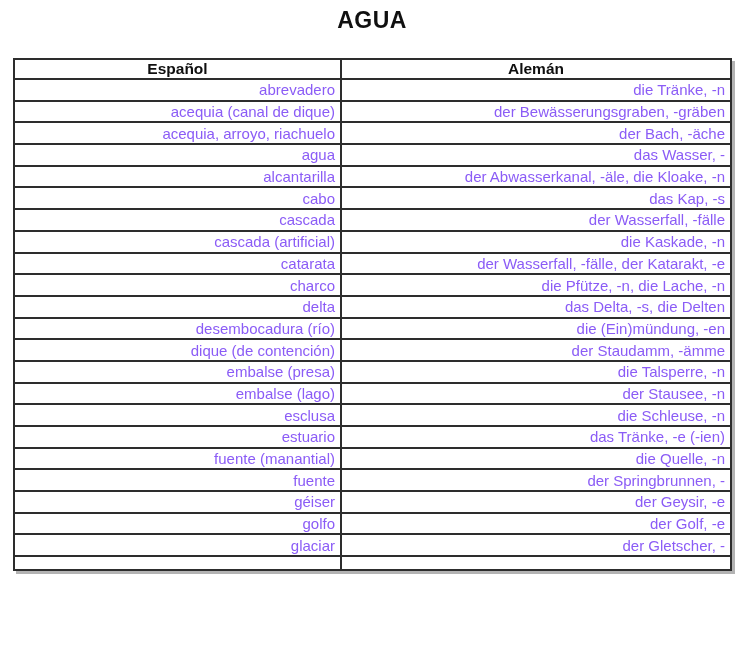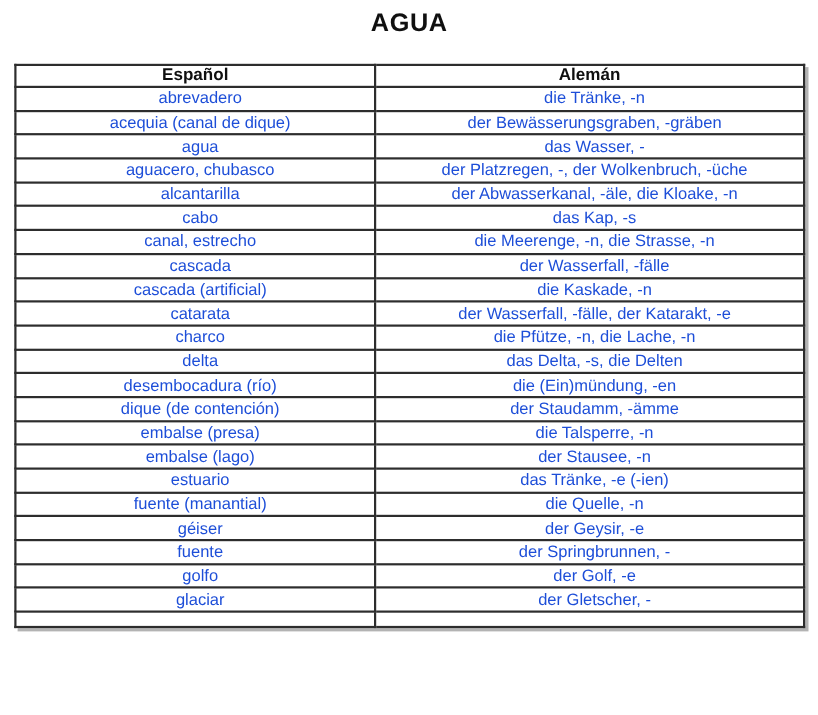--- a/index.html
+++ b/index.html
@@ -46,22 +46,22 @@
   }
   table.vocab th {
     height: 18px;
     font-size: 15.5px;
     font-weight: bold;
     text-align: center;
     color: #0f0f0f;
   }
   table.vocab td {
     height: 19.7px;
-    text-align: center;
-    color: #1d4ed8;
+    text-align: right;
+    color: #8b5cf6;
     padding-left: 14px;
   }
   table.vocab col.col-es { width: 327px; }
   table.vocab col.col-de { width: 390px; }
   table.vocab tr.partial-row td {
     height: 12px;
   }
 </style>
 </head>
 <body>
@@ -82,38 +82,34 @@
   <tbody>
       <tr>
         <td>abrevadero</td>
         <td>die Tränke, -n</td>
       </tr>
       <tr>
         <td>acequia (canal de dique)</td>
         <td>der Bewässerungsgraben, -gräben</td>
       </tr>
       <tr>
+        <td>acequia, arroyo, riachuelo</td>
+        <td>der Bach, -äche</td>
+      </tr>
+      <tr>
         <td>agua</td>
         <td>das Wasser, -</td>
-      </tr>
-      <tr>
-        <td>aguacero, chubasco</td>
-        <td>der Platzregen, -, der Wolkenbruch, -üche</td>
       </tr>
       <tr>
         <td>alcantarilla</td>
         <td>der Abwasserkanal, -äle, die Kloake, -n</td>
       </tr>
       <tr>
         <td>cabo</td>
         <td>das Kap, -s</td>
-      </tr>
-      <tr>
-        <td>canal, estrecho</td>
-        <td>die Meerenge, -n, die Strasse, -n</td>
       </tr>
       <tr>
         <td>cascada</td>
         <td>der Wasserfall, -fälle</td>
       </tr>
       <tr>
         <td>cascada (artificial)</td>
         <td>die Kaskade, -n</td>
       </tr>
       <tr>
@@ -138,34 +134,38 @@
       </tr>
       <tr>
         <td>embalse (presa)</td>
         <td>die Talsperre, -n</td>
       </tr>
       <tr>
         <td>embalse (lago)</td>
         <td>der Stausee, -n</td>
       </tr>
       <tr>
+        <td>esclusa</td>
+        <td>die Schleuse, -n</td>
+      </tr>
+      <tr>
         <td>estuario</td>
         <td>das Tränke, -e (-ien)</td>
       </tr>
       <tr>
         <td>fuente (manantial)</td>
         <td>die Quelle, -n</td>
       </tr>
       <tr>
+        <td>fuente</td>
+        <td>der Springbrunnen, -</td>
+      </tr>
+      <tr>
         <td>géiser</td>
         <td>der Geysir, -e</td>
-      </tr>
-      <tr>
-        <td>fuente</td>
-        <td>der Springbrunnen, -</td>
       </tr>
       <tr>
         <td>golfo</td>
         <td>der Golf, -e</td>
       </tr>
       <tr>
         <td>glaciar</td>
         <td>der Gletscher, -</td>
       </tr>
       <tr class="partial-row">

